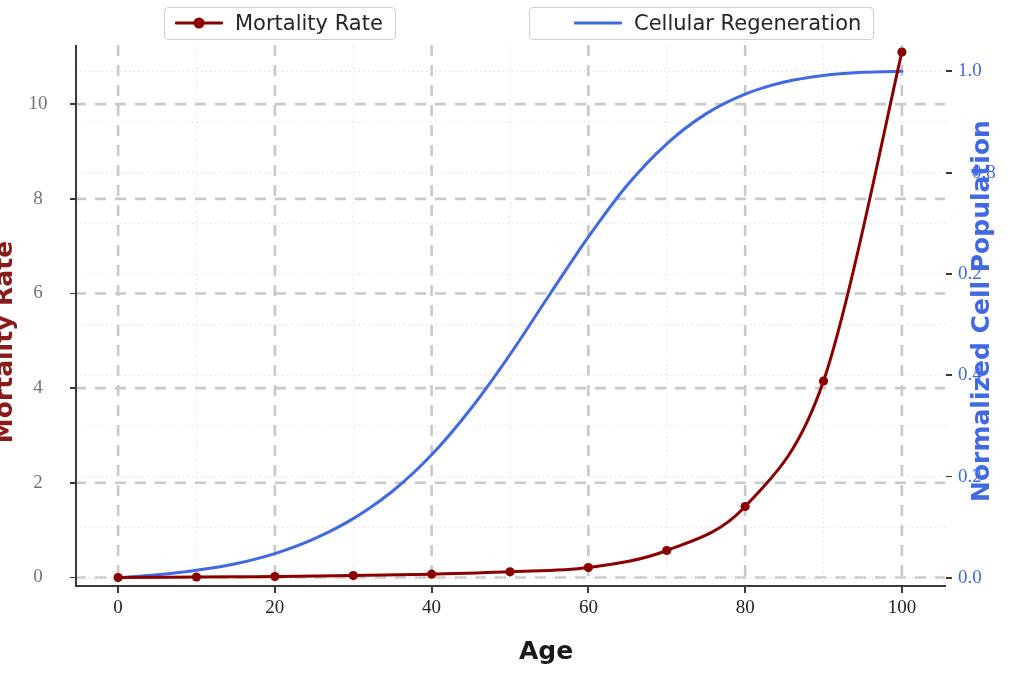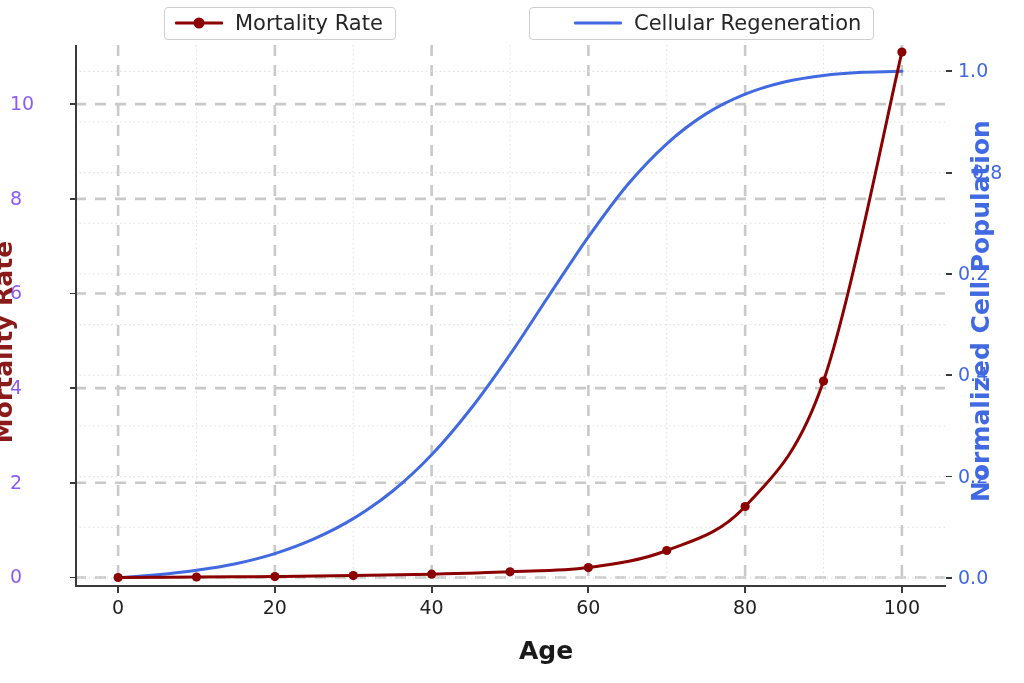--- a/index.html
+++ b/index.html
@@ -10,22 +10,22 @@
   
   #plot-area{position:absolute;left:75px;top:45px;width:870px;height:540px;}
   #plot-bg{position:absolute;inset:0;background:#ffffff;}
 
   .spine-left{position:absolute;left:75px;top:45px;width:1.6px;height:541px;background:#3a3a3a;}
   .spine-bottom{position:absolute;left:75px;top:585px;width:871px;height:1.6px;background:#3a3a3a;}
 
   svg.layer{position:absolute;left:0;top:0;overflow:visible;}
 
   
-  .tick{position:absolute;white-space:nowrap;font-size:19px;}
-  .tick-left{color:#8b5cf6;text-align:left;}
+  .tick{position:absolute;white-space:nowrap;font-size:19px;font-family:Liberation Serif, serif;}
+  .tick-left{color:#737373;text-align:center;}
   .tick-right{color:#4169E1;text-align:left;}
   .tick-bottom{color:#222222;text-align:center;}
 
   .tickmark{position:absolute;background:#3a3a3a;}
 
   
   .axis-title{position:absolute;font-weight:bold;white-space:nowrap;}
   #ylabel-left{left:-9px;top:50%;font-size:25px;color:#8B1A1A;
      transform:translateY(-50%) rotate(-90deg);transform-origin:center center;
      width:300px;text-align:center;margin-left:-138px;}

